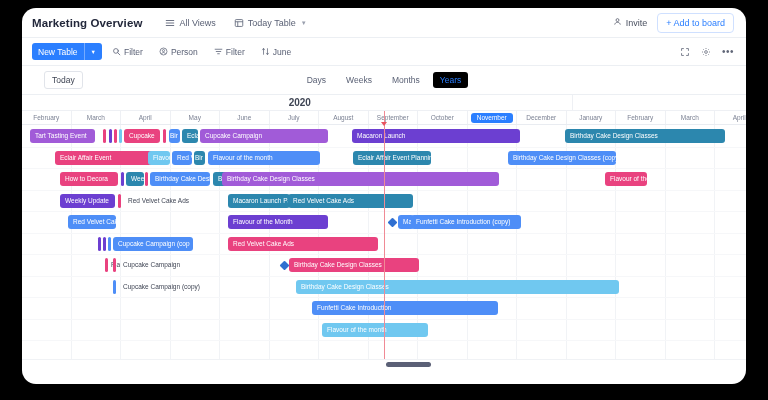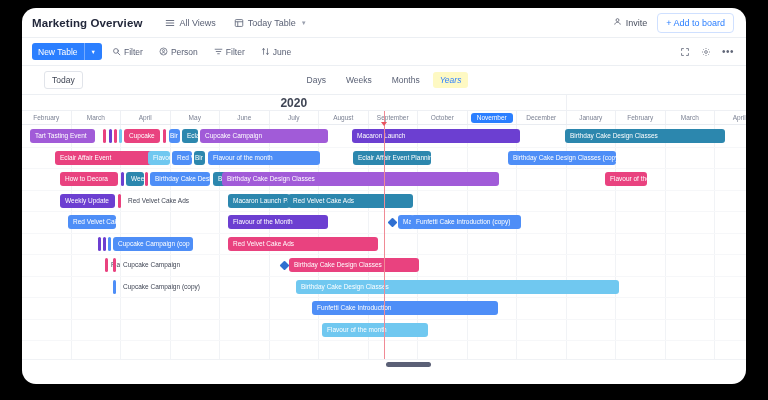--- a/index.html
+++ b/index.html
@@ -91,32 +91,33 @@
   }
   .zoomopts {
     position: absolute; left: 0; right: 0; top: 0; bottom: 0;
     display: flex; align-items: center; justify-content: center; gap: 6px;
     pointer-events: none;
   }
   .zopt {
     font-size: 8.5px; color:#5a6175; padding: 3px 7px; border-radius: 3px;
     pointer-events: auto;
   }
-  .zopt.active { background:#fef9c3; color:#2b7fff;font-style:italic; }
+  .zopt.active { background:#000000; color:#2b7fff; }
 
   
   .tl { position: relative; }
   .yearrow {
     height: 16px; display: flex; border-bottom: 1px solid #eef0f4;
     background: #fff;
   }
   .yearcell {
     display:flex; align-items:center; justify-content:center;
-    font-size: 12px; color:#3f4554; font-weight: bold;
+    font-size: 10px; color:#3f4554; font-weight: bold;
     border-right: 1px solid #eef0f4;
+    margin-left: 6px;
   }
   .monthrow { height: 14px; display: flex; border-bottom: 1px solid #e9ecf1; }
   .mcell {
     width: 49.5px; flex: 0 0 49.5px;
     display:flex; align-items:center; justify-content:center;
     font-size: 6.5px; color:#7b8193;
     border-right: 1px solid #eef0f4;
   }
   .mcell.cur { color:#fff; }
   .mcell.cur span {

